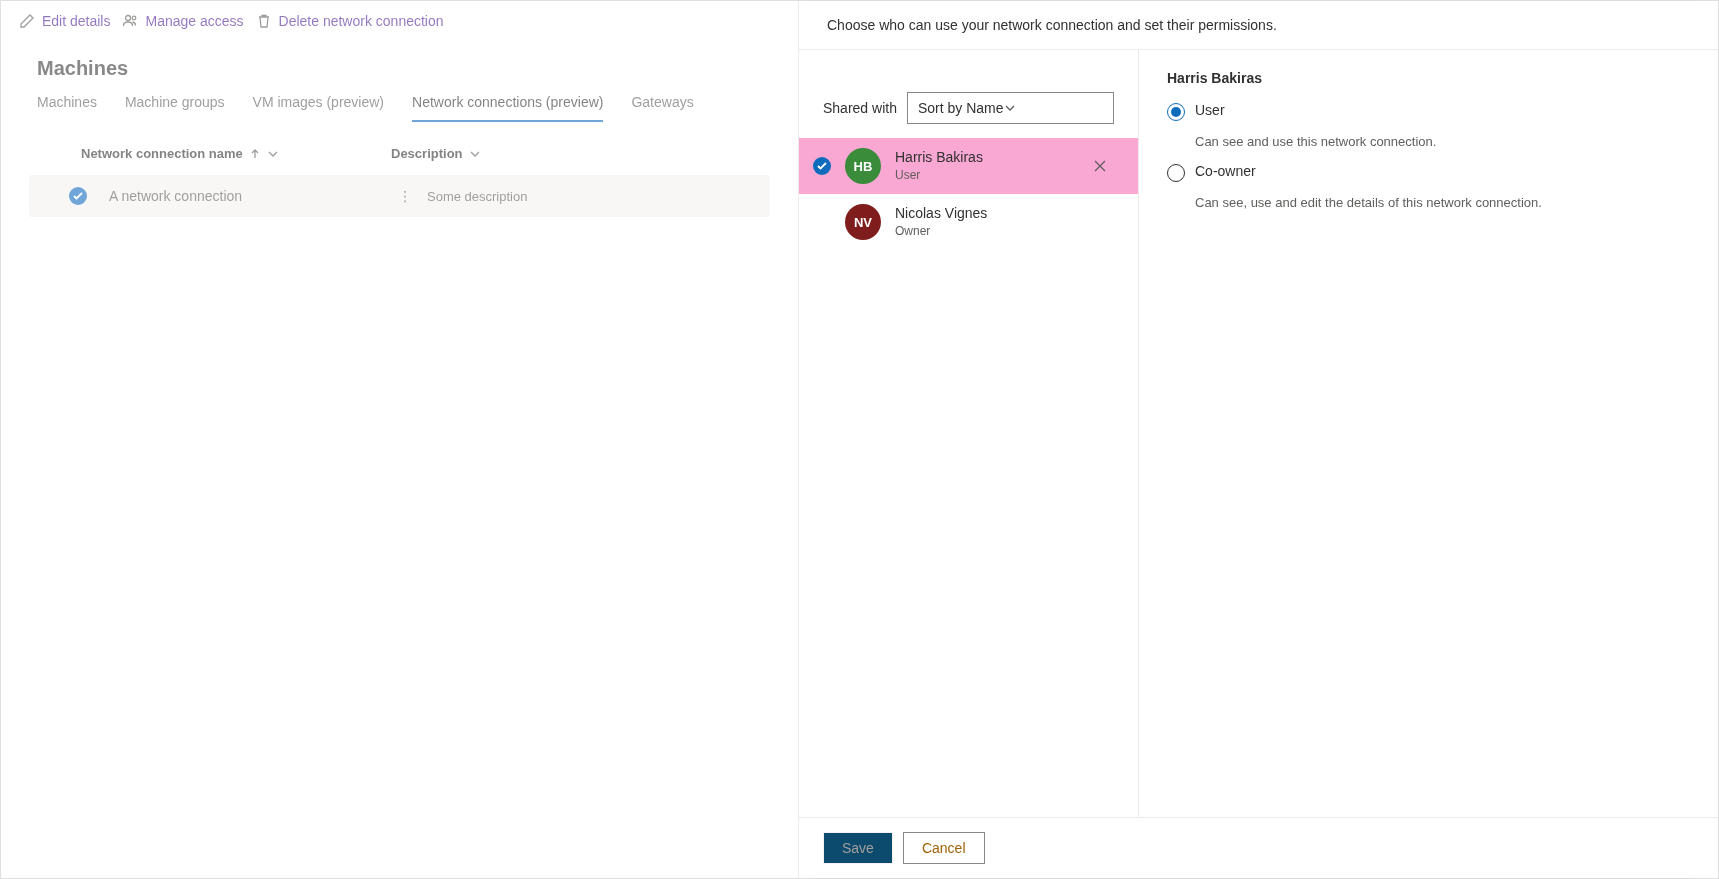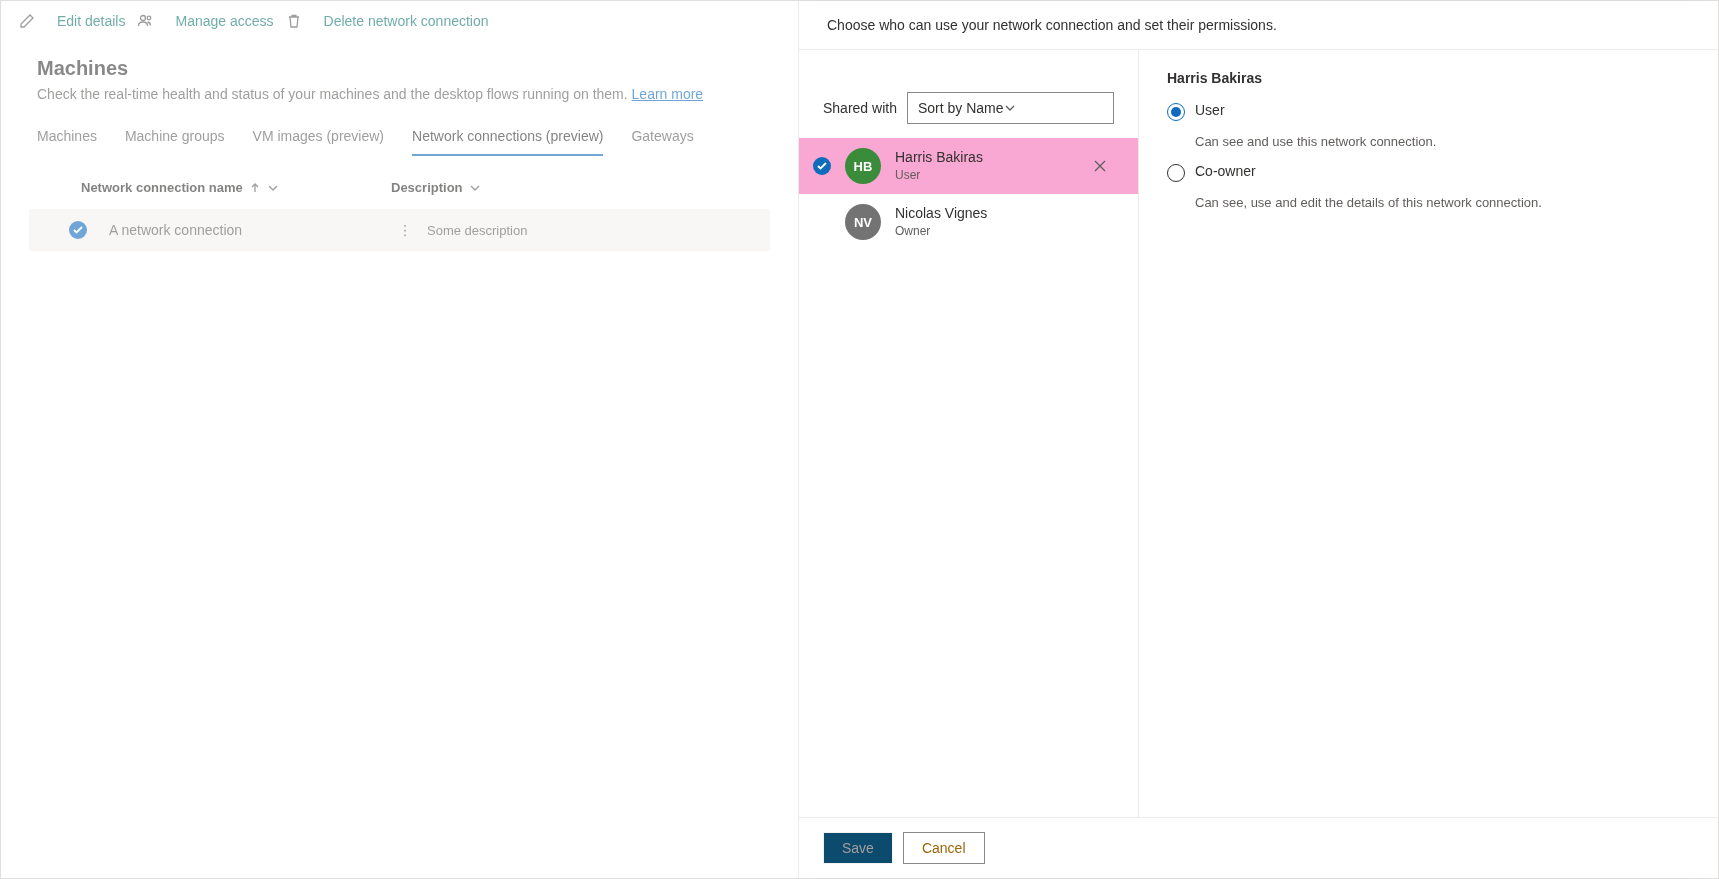--- a/index.html
+++ b/index.html
@@ -39,22 +39,22 @@
   }
   .toolbar {
     display: flex;
     gap: 12px;
     padding: 12px 18px;
     border-bottom: 0;
   }
   .tool-btn {
     display: inline-flex;
     align-items: center;
-    gap: 22px;
-    color: #0f766e;
+    gap: 7px;
+    color: #4c1d95;
     font-size: 14px;
     cursor: pointer;
   }
   .tool-btn svg { width: 16px; height: 16px; }
   .page-header {
     padding: 6px 36px 0;
   }
   .page-title {
     font-size: 20px;
     font-weight: 600;
@@ -198,21 +198,21 @@
   .avatar {
     width: 36px; height: 36px;
     border-radius: 18px;
     display:flex; align-items:center; justify-content:center;
     color:#fff;
     font-weight:600;
     font-size:13px;
     flex-shrink:0;
   }
   .av-green { background:#3a8c3a; }
-  .av-olive { background:#737373; }
+  .av-olive { background:#7f1d1d; }
   .p-info { flex:1; display:flex; flex-direction:column; line-height:1.2;}
   .p-name { color:#323130; font-size:14px;}
   .p-role { color:#605e5c; font-size:12px; margin-top:2px;}
   .p-remove {
     width:28px; height:28px;
     display:flex; align-items:center; justify-content:center;
     color:#605e5c;
     cursor:pointer;
   }
   .p-remove svg { width:12px; height:12px; }
@@ -293,23 +293,20 @@
         <div class="tool-btn">
           <svg viewBox="0 0 16 16" fill="none" stroke="#605e5c" stroke-width="1.3">
               <path d="M3 4h10M6 4V2.5h4V4M4 4l1 10h6l1-10"></path>
             </svg>
           <span>Delete network connection</span>
         </div>
       </div>
 
       <div class="page-header">
         <div class="page-title">Machines</div>
-        <div class="page-sub">
-          <span>Check the real-time health and status of your machines and the desktop flows running on them. </span><a href="#">Learn more</a>
-        </div>
       </div>
 
       <div class="tabs">
         <div class="tab">Machines</div>
         <div class="tab">Machine groups</div>
         <div class="tab">VM images (preview)</div>
         <div class="tab active">Network connections (preview)</div>
         <div class="tab">Gateways</div>
       </div>
 

